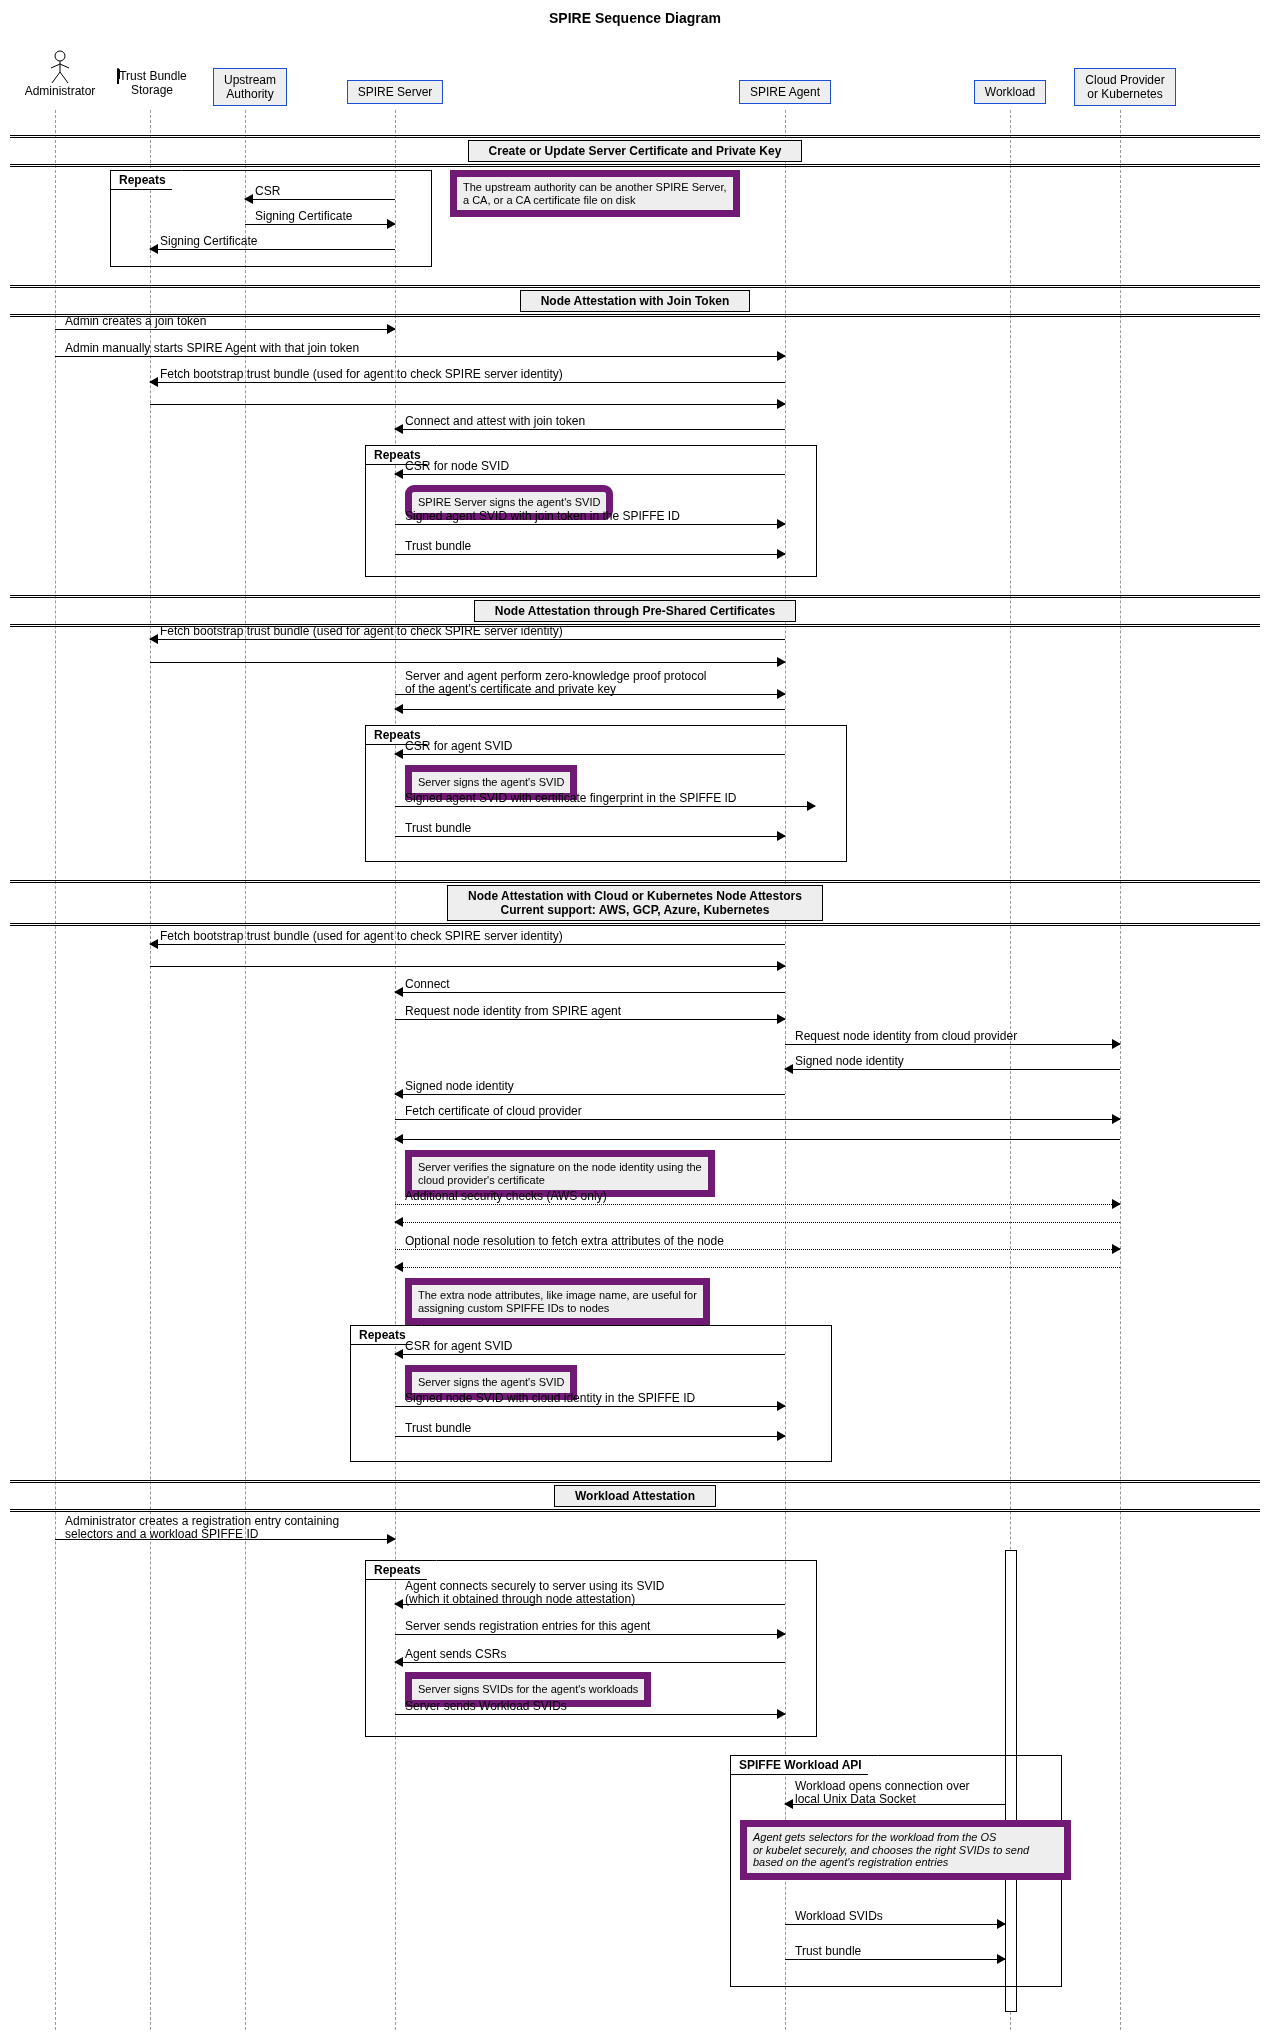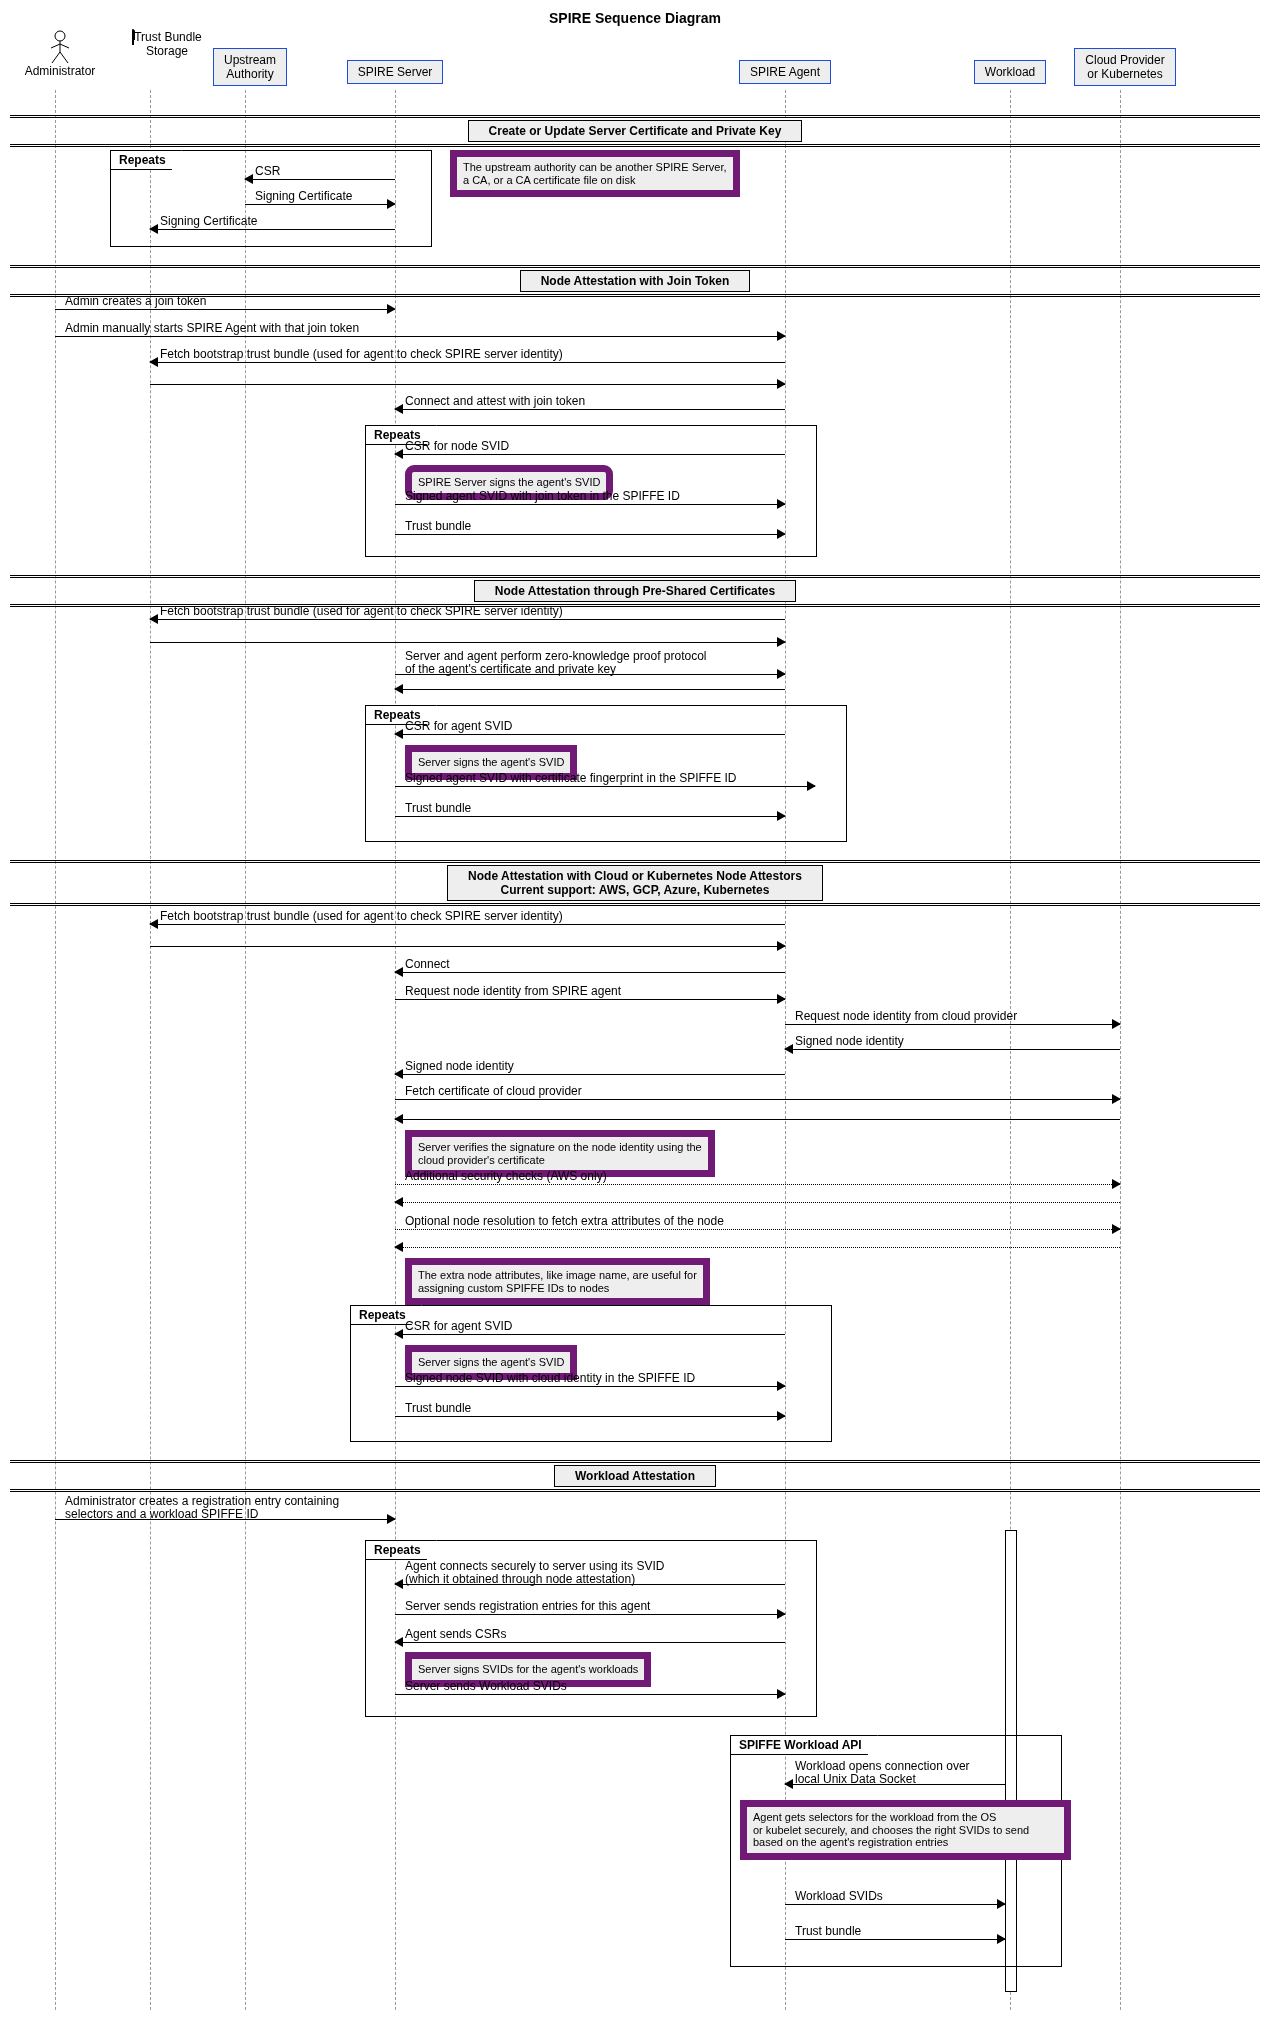--- a/index.html
+++ b/index.html
@@ -9,21 +9,21 @@
     margin: 0;
     padding: 10px;
     width: 1270px;
     box-sizing: border-box;
     color: #000;
   }
   .title {
     text-align: center;
     font-weight: bold;
     font-size: 14px;
-    margin-bottom: 4px;
+    margin-bottom: 24px;
   }
   .stage {
     position: relative;
     width: 1250px;
     height: 1970px;
   }
   
   .lifeline {
     position: absolute;
     top: 0;
@@ -176,21 +176,21 @@
           <circle cx="11" cy="6" r="5" fill="none" stroke="#000"></circle>
           <line x1="11" y1="11" x2="11" y2="22" stroke="#000"></line>
           <line x1="11" y1="14" x2="2" y2="18" stroke="#000"></line>
           <line x1="11" y1="14" x2="20" y2="18" stroke="#000"></line>
           <line x1="11" y1="22" x2="3" y2="33" stroke="#000"></line>
           <line x1="11" y1="22" x2="19" y2="33" stroke="#000"></line>
         </svg>
     </span>
     <span>Administrator</span>
   </div>
-  <div class="actor" style="left:112px; width:90px;">
+  <div class="actor" style="left:97px; width:90px;margin-top:19px;">
     <span class="db-icon"></span>
     <span>Trust Bundle
 Storage</span>
   </div>
   <div class="actor" style="left:200px; width:80px; top:18px;">
     <span class="box">Upstream
 Authority</span>
   </div>
   <div class="actor" style="left:335px; width:100px; top:30px;">
     <span class="box">SPIRE Server</span>
@@ -453,21 +453,21 @@
 
   <div class="frame" style="left:720px; top:1705px; width:330px; height:230px;">
     <div class="tab">SPIFFE Workload API</div>
   </div>
   <div class="msg left" style="left:775px; top:1740px; width:220px;">
     <div class="text multi">Workload opens connection over
 local Unix Data Socket</div>
       <div class="line"></div>
       <div class="head"></div>
   </div>
-  <div class="note" style="left:730px; top:1770px; width:305px;">Agent gets selectors for the workload from the OS
+  <div class="note" style="left:730px; top:1770px; width:305px;font-style:italic;">Agent gets selectors for the workload from the OS
 or kubelet securely, and chooses the right SVIDs to send
 based on the agent's registration entries</div>
   <div class="msg right" style="left:775px; top:1860px; width:220px;">
     <div class="text">Workload SVIDs</div>
       <div class="line"></div>
       <div class="head"></div>
   </div>
   <div class="msg right" style="left:775px; top:1895px; width:220px;">
     <div class="text">Trust bundle</div>
       <div class="line"></div>

